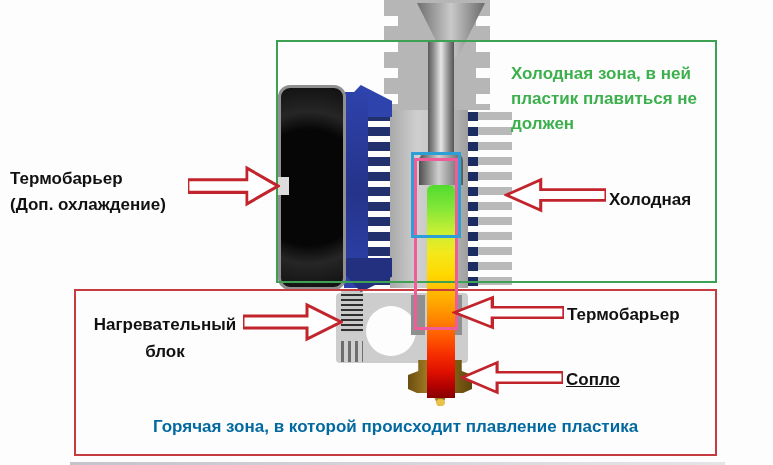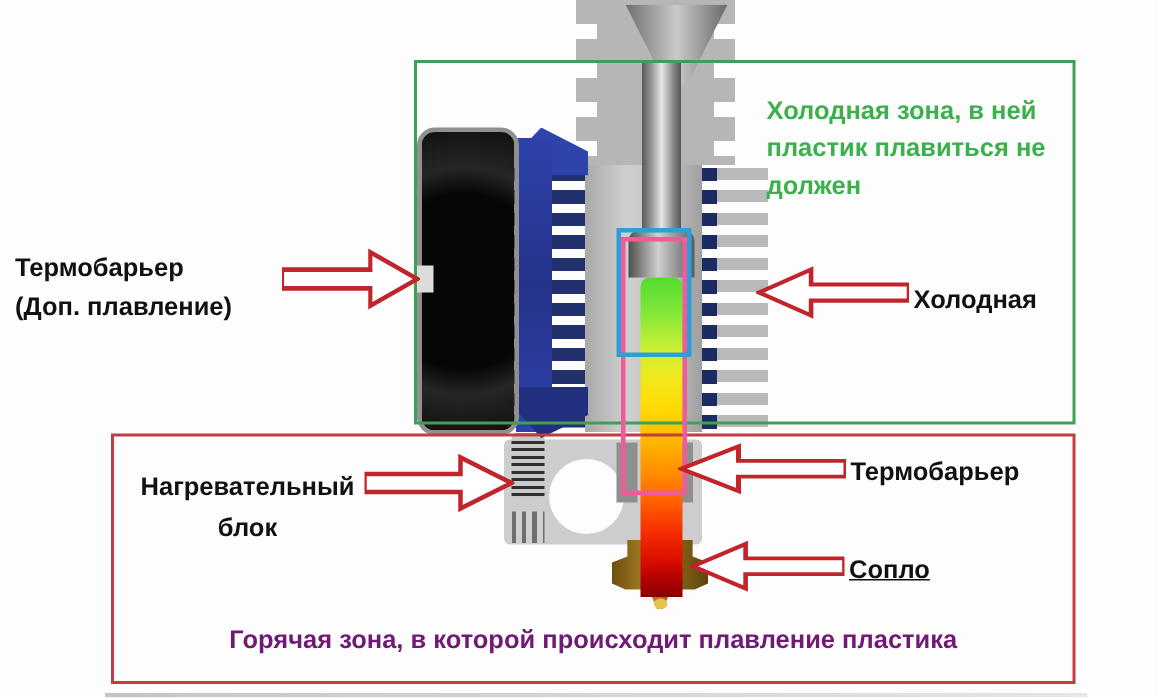--- a/index.html
+++ b/index.html
@@ -73,21 +73,21 @@
   .arrow polygon{fill:#ffffff;stroke:#c2242c;stroke-width:3;stroke-linejoin:miter;}
 
   
   .lbl{z-index:55;font-size:17px;line-height:26px;white-space:nowrap;}
   .fan-label{left:10px;top:166px;}
   .radiator-label{left:609px;top:187px;}
   .heater-label{left:80px;top:311px;width:170px;text-align:center;line-height:27px;white-space:normal;}
   .barrier-label{left:567px;top:302px;}
   .nozzle-label{left:566px;top:367px;text-decoration:underline;}
   .cold-text{left:511px;top:45px;width:214px;color:#3cb04c;font-size:17px;line-height:25px;z-index:55;margin-top:16px;}
-  .hot-text{left:74px;top:417px;width:643px;text-align:center;color:#701a75;font-size:17px;z-index:55;}
+  .hot-text{left:74px;top:417px;width:643px;text-align:center;color:#0369a1;font-size:17px;z-index:55;}
 
   .bottom-smudge{left:70px;top:462px;width:655px;height:3px;
     background:linear-gradient(90deg,rgba(60,60,90,.30),rgba(60,60,90,.12));}
 </style>
 </head>
 <body>
 
 <div class="stage">
 
   <div class="abs left-fins"></div>
@@ -134,21 +134,21 @@
   </svg>
   <svg class="abs arrow" style="left:452px;top:295px" width="112" height="35" viewBox="0 0 100 40" preserveAspectRatio="none">
     <polygon points="100,14 36,14 36,3 2,20 36,37 36,26 100,26"></polygon>
   </svg>
   <svg class="abs arrow" style="left:460px;top:360px" width="103" height="35" viewBox="0 0 100 40" preserveAspectRatio="none">
     <polygon points="100,14 36,14 36,3 2,20 36,37 36,26 100,26"></polygon>
   </svg>
 
   <div class="abs lbl fan-label">
     <div>Термобарьер</div>
-    <div>(Доп. плавление)</div>
+    <div>(Доп. охлаждение)</div>
   </div>
   <div class="abs lbl radiator-label">Холодная</div>
   <div class="abs lbl barrier-label">Термобарьер</div>
   <div class="abs lbl heater-label">
     <div>Нагревательный</div>
     <div>блок</div>
   </div>
   <div class="abs lbl nozzle-label">Сопло</div>
 
   <div class="abs cold-text">Холодная зона, в ней пластик плавиться не должен</div>

